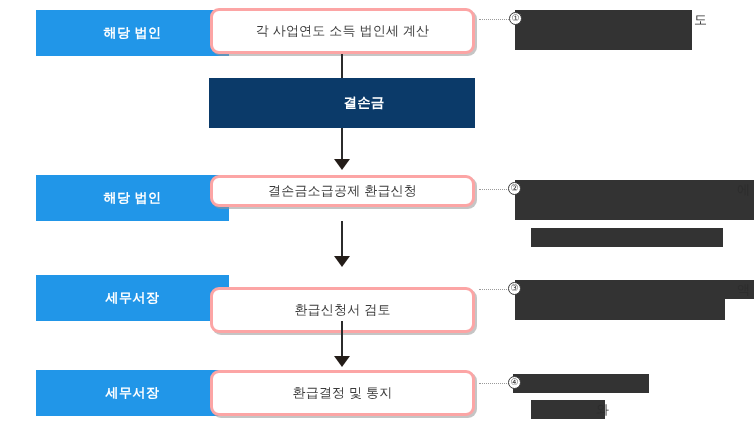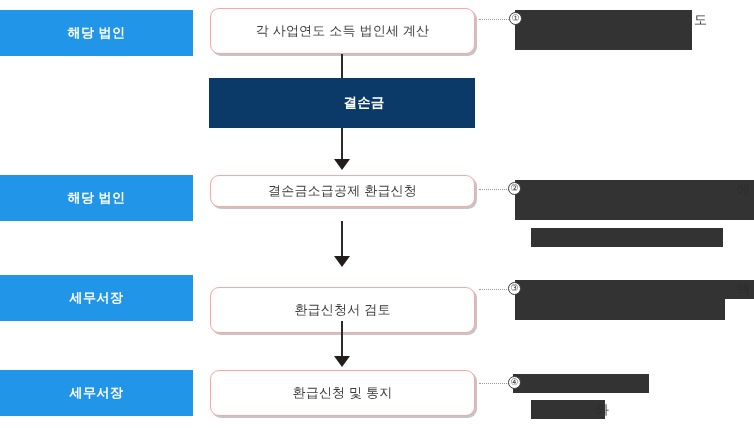--- a/index.html
+++ b/index.html
@@ -28,28 +28,29 @@
     position: absolute;
     background: #2196e8;
     color: #ffffff;
     font-size: 13px;
     font-weight: bold;
     letter-spacing: 0.5px;
     display: flex;
     align-items: center;
     justify-content: center;
     box-sizing: border-box;
+    margin-left: 36px;
   }
 
   
   .proc-box {
     position: absolute;
     box-sizing: border-box;
     background: #ffffff;
-    border: 1px solid #fca5a5;
+    border: 3px solid #fca5a5;
     border-radius: 9px;
     box-shadow: 2px 2px 0 0 rgba(150,150,150,0.55);
     display: flex;
     align-items: center;
     justify-content: center;
     color: #3a3a3a;
     font-size: 13px;
     letter-spacing: 0.2px;
   }
 
@@ -158,21 +159,21 @@
   <div class="circle-num" style="left:508px; top:282px;">③</div>
   <div class="redaction" style="left:515px; top:280px; width:239px; height:19px;"></div>
   <div class="redaction" style="left:515px; top:299px; width:210px; height:21px;"></div>
   <div class="tail-char" style="left:737px; top:281px;">액</div>
 
   <div class="v-line" style="left:341px; top:321px; height:39px;"></div>
   <div class="arrow-down" style="left:334px; top:356px;"></div>
 
   <div class="role-label" style="left:0px; top:370px; width:193px; height:46px;">세무서장</div>
 
-  <div class="proc-box" style="left:210px; top:370px; width:265px; height:46px;">환급신청 및 통지</div>
+  <div class="proc-box" style="left:210px; top:370px; width:265px; height:46px;">환급결정 및 통지</div>
 
   <div class="dotted-line" style="left:479px; top:383px; width:30px;"></div>
 
   <div class="circle-num" style="left:508px; top:376px;">④</div>
   <div class="redaction" style="left:513px; top:374px; width:136px; height:19px;"></div>
   <div class="redaction" style="left:531px; top:400px; width:74px; height:19px;"></div>
   <div class="tail-char" style="left:596px; top:401px;">와</div>
 
 </div>
 

